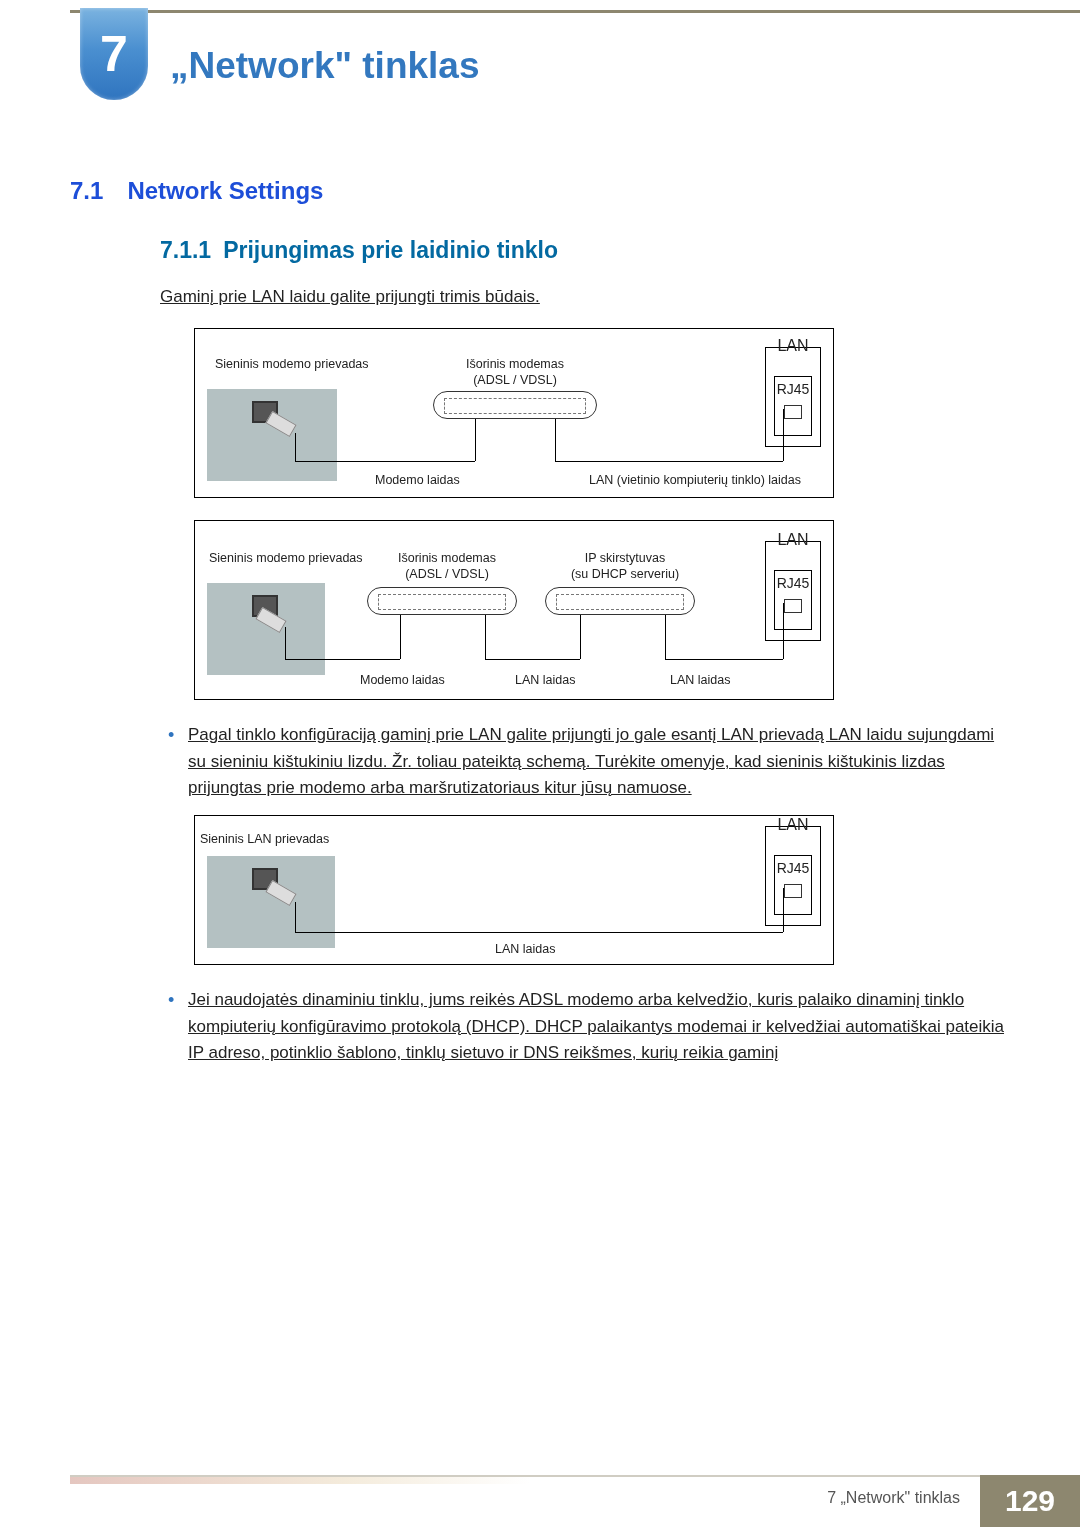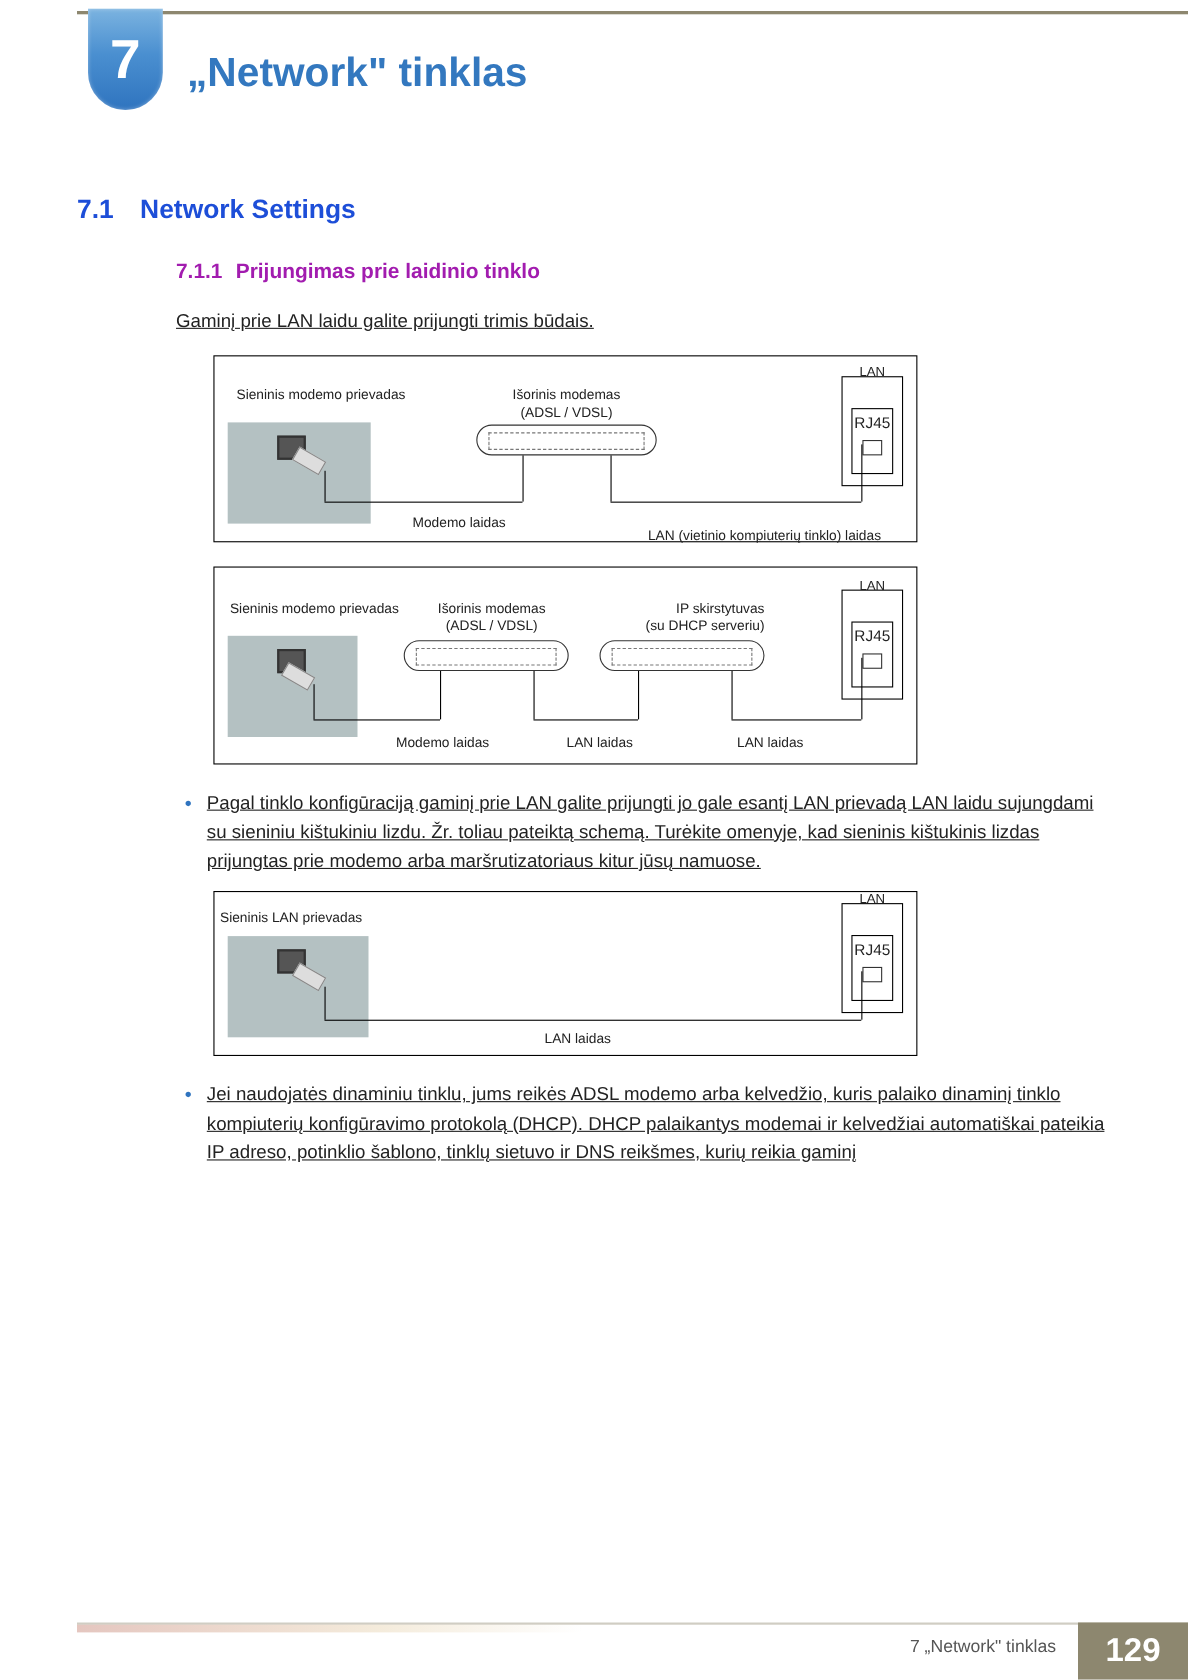--- a/index.html
+++ b/index.html
@@ -55,22 +55,22 @@
 
   
   .h-sec {
     font-size: 24px;
     color: #1d4ed8;
     font-weight: bold;
     margin: 0 0 32px 0;
   }
   .h-sec .num { margin-right: 24px; }
   .h-sub {
-    font-size: 19px;
-    color: #a21caf;
+    font-size: 23px;
+    color: #0369a1;
     font-weight: bold;
     margin: 0 0 20px 90px;
   }
   .h-sub .num { margin-right: 12px; }
 
   
   .body-block { margin-left: 90px; font-size: 17px; line-height: 1.55; text-decoration: underline; }
   .intro { margin-bottom: 18px; }
   .bul {
     position: relative;
@@ -119,21 +119,21 @@
     position:absolute; left:10px; right:10px; top:6px; height:14px;
     border:1px dashed #777;
   }
 
   .lanbox {
     position:absolute; right:12px; top:18px;
     width:56px; height:100px;
     border:1px solid #000;
     font-size:10px; text-align:center;
   }
-  .lanbox .t1 { position:absolute; top:-14px; left:0; right:0; font-size:12px; }
+  .lanbox .t1 { position:absolute; top:-14px; left:0; right:0; font-size:16px; }
   .lanbox .rj{
     position:absolute; left:8px; right:8px; top:28px;
     border:1px solid #000; padding:2px 0 16px;
     font-size:14px;
   }
   .lanbox .port{
     width:18px; height:14px; margin:4px auto 0;
     border:1px solid #333;
   }
   .cbl {
@@ -212,36 +212,36 @@
       </div>
 
       <div class="cblv" style="left:100px; top:104px; height:28px;"></div>
       <div class="cbl" style="left:100px; top:132px; width:180px;"></div>
       <div class="cblv" style="left:280px; top:90px; height:42px;"></div>
       <div class="cblv" style="left:360px; top:90px; height:42px;"></div>
       <div class="cbl" style="left:360px; top:132px; width:228px;"></div>
       <div class="cblv" style="left:588px; top:80px; height:52px;"></div>
 
       <span class="dlabel" style="left:180px; top:144px;">Modemo laidas</span>
-      <span class="dlabel" style="left:390px; top:156px; width:220px;">LAN (vietinio kompiuterių tinklo) laidas</span>
+      <span class="dlabel" style="left:390px; top:144px; width:220px;">LAN (vietinio kompiuterių tinklo) laidas</span>
     </div>
 
 
     <div class="diagram d2">
       <span class="dlabel" style="left:14px; top:30px;">Sieninis modemo prievadas</span>
       <div class="wall" style="top:62px; width:118px;"></div>
       <div class="plug1" style="left:62px; top:92px;"></div>
 
       <span class="dlabel" style="left:192px; top:30px; width:120px;">
         <span>Išorinis modemas</span><br>
         <span>(ADSL / VDSL)</span>
       </span>
       <div class="modem" style="left:172px; top:66px; width:150px;"></div>
 
-      <span class="dlabel" style="left:360px; top:30px; width:140px;text-align:right;">
+      <span class="dlabel" style="left:360px; top:30px; width:140px;">
         <span>IP skirstytuvas</span><br>
         <span>(su DHCP serveriu)</span>
       </span>
       <div class="router" style="left:350px; top:66px; width:150px;"></div>
 
       <div class="lanbox" style="top:20px;">
         <span class="t1">LAN</span>
         <div class="rj">
           <span>RJ45</span>
           <div class="port"></div>

